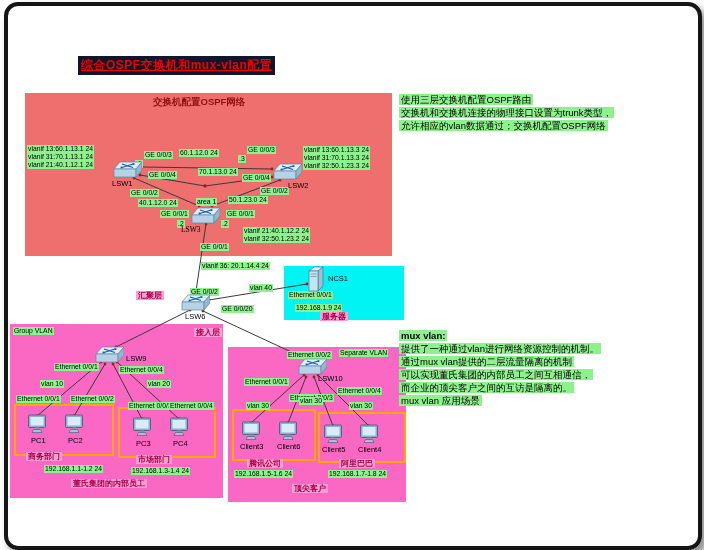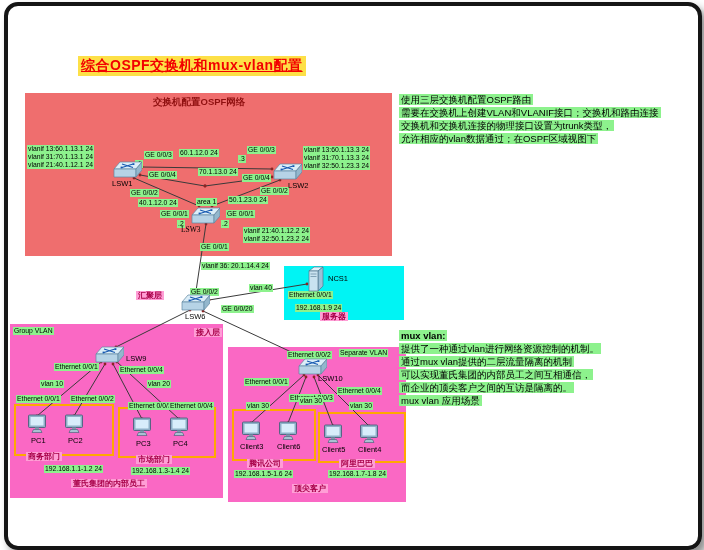--- a/index.html
+++ b/index.html
@@ -23,22 +23,22 @@
   #og1{left:14px;top:404px;width:96px;height:48px}
   #og2{left:118px;top:407px;width:94px;height:47px}
   #og3{left:232px;top:409px;width:80px;height:48px}
   #og4{left:318px;top:412px;width:84px;height:47px}
   #wires{position:absolute;left:0;top:0;z-index:2}
   .lab{position:absolute;z-index:3;line-height:1.18;white-space:pre-line}
   .lab.green{background:var(--green);color:#000;font-size:6.8px;padding:0 1px}
   .lab.pink{background:var(--labpink-bg);color:var(--labpink-fg);font-size:8px;font-weight:bold;padding:0 2px;white-space:nowrap}
   .lab.dev{color:#000;font-size:7.5px;white-space:nowrap}
   .device{position:absolute;z-index:3;line-height:0}
-  .title{position:absolute;left:78px;top:56px;z-index:2;font-size:14px;font-weight:bold;
-         color:#f20000;background:#fde047;text-decoration:underline;padding:1px 3px;letter-spacing:.5px;white-space:nowrap}
+  .title{position:absolute;left:78px;top:56px;z-index:2;font-size:12px;font-weight:bold;
+         color:#f20000;background:#0f172a;text-decoration:underline;padding:1px 3px;letter-spacing:.5px;white-space:nowrap}
   .noteblock{position:absolute;z-index:2;width:296px;overflow:hidden}
   #note-ospf{left:399px;top:94px}
   #note-mux{left:399px;top:330px;width:272px}
   .noteline{background:var(--green);font-size:9.5px;color:#000;margin-bottom:2px;padding:0 2px;
             white-space:nowrap;width:fit-content;max-width:100%;overflow:hidden;line-height:11px}
   #note-mux .noteline:first-child{font-weight:bold}
 </style>
 </head>
 <body>
 
@@ -106,23 +106,22 @@
       <circle cx="333" cy="426" r="1.4" fill="#8b2424"></circle>
       <line x1="318" y1="375" x2="369" y2="426" stroke="#3a3a3a" stroke-width="1"></line>
       <circle cx="318" cy="375" r="1.4" fill="#8b2424"></circle>
       <circle cx="369" cy="426" r="1.4" fill="#8b2424"></circle>
     </svg>
 
   <div class="title">综合OSPF交换机和mux-vlan配置</div>
 
   <div class="noteblock" id="note-ospf">
       <div class="noteline">使用三层交换机配置OSPF路由</div>
-      <div class="noteline">需要在交换机上创建VLAN和VLANIF接口；交换机和路由连接</div>
       <div class="noteline">交换机和交换机连接的物理接口设置为trunk类型，</div>
-      <div class="noteline">允许相应的vlan数据通过；在OSPF区域视图下</div>
+      <div class="noteline">允许相应的vlan数据通过；交换机配置OSPF网络</div>
     </div>
   <div class="noteblock" id="note-mux">
       <div class="noteline">mux vlan:</div>
       <div class="noteline">提供了一种通过vlan进行网络资源控制的机制。</div>
       <div class="noteline">通过mux vlan提供的二层流量隔离的机制</div>
       <div class="noteline">可以实现董氏集团的内部员工之间互相通信，</div>
       <div class="noteline">而企业的顶尖客户之间的互访是隔离的。</div>
       <div class="noteline">mux vlan 应用场景</div>
     </div>
 

